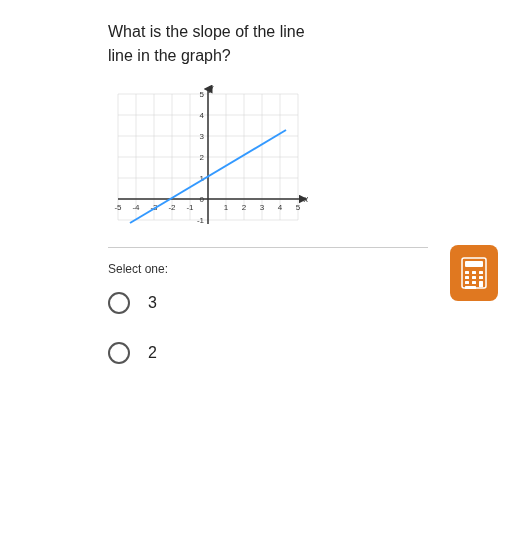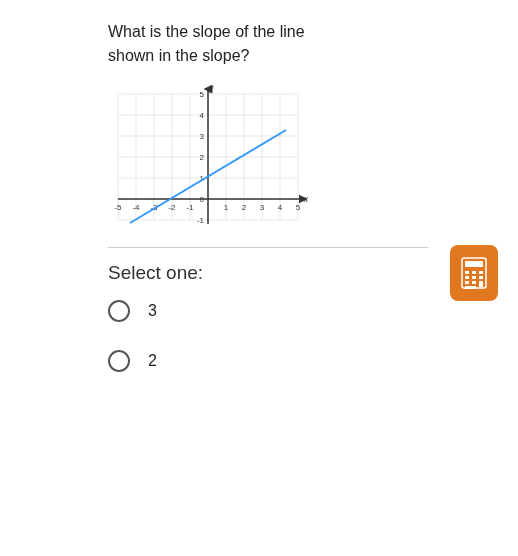--- a/index.html
+++ b/index.html
@@ -26,21 +26,21 @@
       display: block;
     }
     .divider {
       width: 320px;
       height: 1px;
       background: #ccc;
       margin: 18px 0 14px 108px;
     }
     .select-label {
       margin: 0 0 16px 108px;
-      font-size: 19px;
+      font-size: 12px;
       color: #333;
     }
     .options {
       margin-left: 108px;
     }
     .option-row {
       display: flex;
       align-items: center;
       margin-bottom: 28px;
     }
@@ -71,21 +71,21 @@
       justify-content: center;
       cursor: pointer;
     }
     .calculator-btn svg {
       fill: white;
     }
   </style>
 </head>
 <body>
 
-<div class="question-text">What is the slope of the line shown in the slope?</div>
+<div class="question-text">What is the slope of the line line in the graph?</div>
 
 <div class="graph-container">
   <svg width="200" height="145" viewBox="0 0 200 145">
 
     <defs>
       <pattern id="grid" width="18.18" height="18.18" patternUnits="userSpaceOnUse">
         <path d="M 18.18 0 L 0 0 0 18.18" fill="none" stroke="#ccc" stroke-width="0.5"></path>
       </pattern>
     </defs>
 

